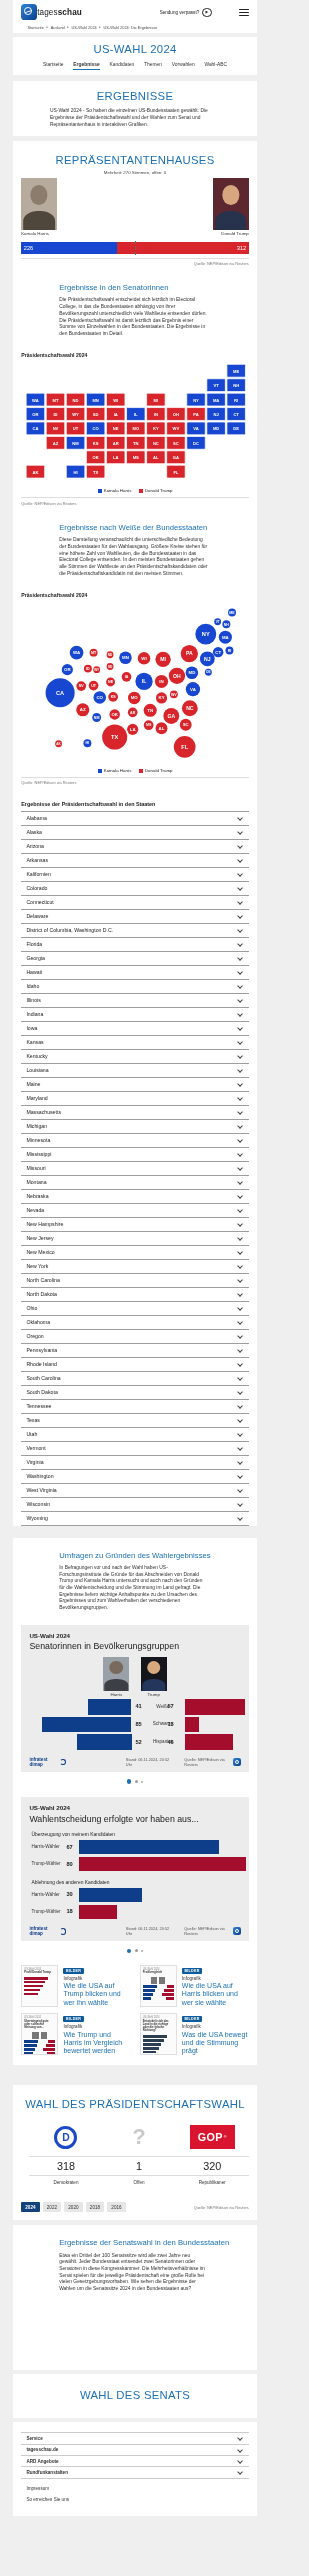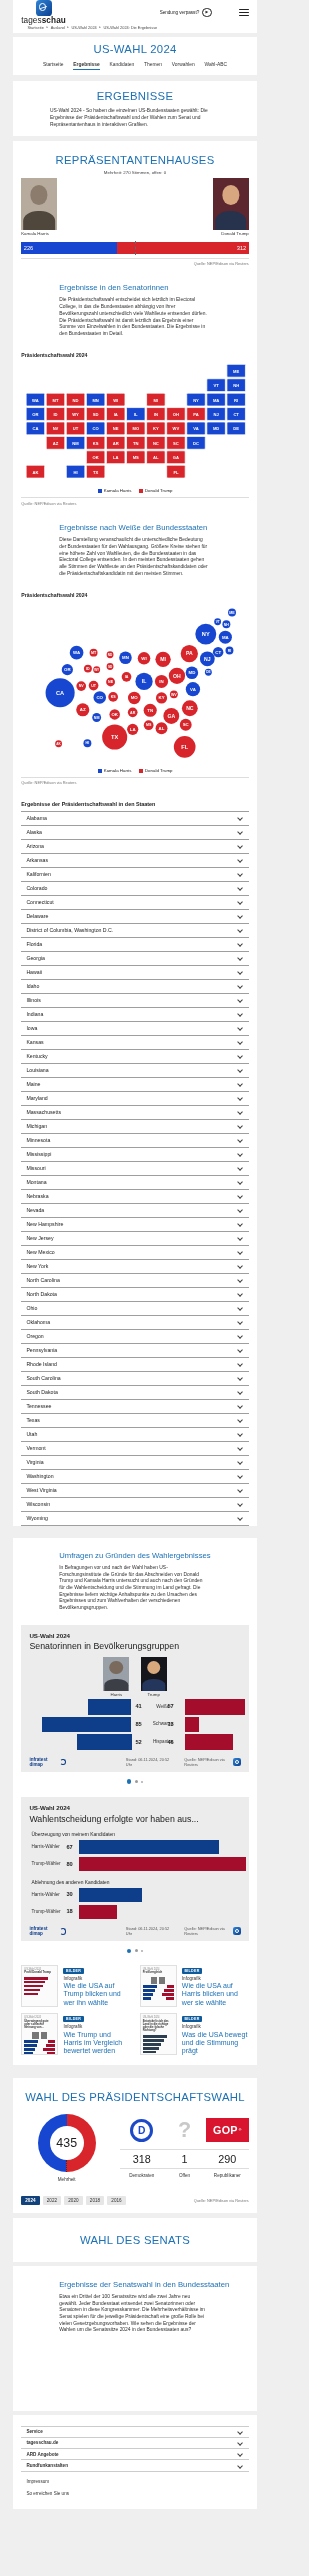--- a/index.html
+++ b/index.html
@@ -2,21 +2,21 @@
 <html style="font-size:8.2px"><head>
 <meta charset="utf-8">
 <style>
   html,body{margin:0;padding:0;}
   body{width:309px;background:#efefef;font-family:"Liberation Sans",sans-serif;color:#2f2f2f;}
   .page{width:309px;height:2586px;overflow:hidden;position:relative;}
   .card{width:244px;margin-left:13px;background:#fff;box-sizing:border-box;}
   
   .header{padding:3.1px 8.2px 2.1px;margin-bottom:3.6px;}
   .hrow{display:flex;align-items:center;height:18.5px;}
-  .logo{display:flex;align-items:center;gap:0;flex-direction:column;}
+  .logo{display:flex;align-items:center;gap:0;}
   .logo-sq{width:16px;height:16px;border-radius:3.6px;background:linear-gradient(135deg,#2f84d6,#0a3f8f);position:relative;flex:0 0 auto;}
   .logo-sq i{position:absolute;left:3.1px;top:3.1px;width:7.7px;height:7.7px;border:1.3px solid #fff;border-radius:50%;box-sizing:border-box;}
   .logo-sq b{position:absolute;left:4.1px;top:6.7px;width:7.2px;height:1.3px;background:#fff;transform:rotate(-18deg);}
   .logo-text{font-size:8.2px;color:#1c1c1c;letter-spacing:0.1px;}
   .logo-text b{font-weight:700;}
   .watch{margin-left:auto;display:flex;align-items:center;gap:3.1px;font-size:4.6px;color:#222;cursor:pointer;}
   .play{width:7.2px;height:7.2px;border:0.8px solid #222;border-radius:50%;display:inline-flex;align-items:center;justify-content:center;font-size:3.6px;color:#222;}
   .burger{margin-left:27px;width:10.3px;display:flex;flex-direction:column;gap:1.8px;cursor:pointer;}
   .burger i{height:1.3px;background:#222;border-radius:0.5px;}
   .breadcrumb{margin:3.6px 0 1px 6.2px;font-size:3.9px;color:#4a4a4a;display:flex;gap:2.6px;flex-wrap:wrap;}
@@ -57,21 +57,21 @@
   svg.mapsvg{display:block;margin-top:4.1px;}
   .legend{display:flex;justify-content:center;gap:7.2px;font-size:4.4px;color:#222;margin-top:5.2px;}
   .legend .chip{display:flex;align-items:center;gap:2.1px;}
   .legend .sw{width:4.1px;height:4.1px;}
   .acc-head{margin-top:15.5px;font-size:5.4px;font-weight:700;color:#222;}
   .accordion{margin-top:4.1px;border-top:0.5px solid #9e9e9e;}
   .acc-row{height:13px;display:flex;align-items:center;justify-content:space-between;border-bottom:0.5px solid #9e9e9e;padding:0 5.2px;cursor:pointer;}
   .acc-row .lab{font-size:5.2px;color:#222;}
   .chev{width:3.1px;height:3.1px;border-right:0.8px solid #444;border-bottom:0.8px solid #444;transform:rotate(45deg);margin-right:1.5px;}
   
-  .polls{padding:12.4px 8.2px 10.3px;margin-bottom:13px;}
+  .polls{padding:12.4px 8.2px 10.3px;margin-bottom:20px;}
   .polls h3.sub{margin-top:0;}
   .statcard{background:#ececec;margin-top:13.4px;padding:6.7px 8.2px 5.2px;position:relative;}
   .kicker{font-size:6.2px;font-weight:700;color:#222;}
   .stitle{font-size:8.8px;color:#222;margin-top:2.6px;font-weight:400;}
   .sc-photos{display:flex;justify-content:center;gap:11.3px;margin-top:5.2px;}
   .sc-photo-w{width:26px;}
   .sc-photo{width:26px;height:34px;position:relative;background:#9aa0a8;overflow:hidden;}
   .sc-photo.trump{background:#14161c;}
   .sc-photo::before{content:"";position:absolute;left:50%;top:12%;width:52%;height:40%;transform:translateX(-50%);border-radius:50%;background:#7a6a5d;}
   .sc-photo.trump::before{background:#d9a97e;}
@@ -1056,68 +1056,61 @@
             </div>
           </div>
           <div class="tx"><span class="badge">BILDER</span><div class="tkick">Infografik</div><div class="ttitle">Was die USA bewegt und die Stimmung prägt</div></div>
         </div>
       </div>
   </section>
 
   <section class="card house">
     <h2 class="big">WAHL DES PRÄSIDENTSCHAFTSWAHL</h2>
     <div class="house-flex">
-      <div class="donut-w">
-        <div class="donut" id="donut" style="background: conic-gradient(rgb(215, 37, 43) 0deg, rgb(215, 37, 43) 182.069deg, rgb(196, 196, 196) 182.069deg, rgb(196, 196, 196) 182.897deg, rgb(23, 71, 208) 182.897deg, rgb(23, 71, 208) 360deg);">
-          <div class="hole">435</div>
-          <div class="tick"></div>
-        </div>
-        <div class="maj-lab">Mehrheit</div>
-      </div>
       <div class="house-right">
         <div class="hr-row icons-row">
           <div class="hr-col">
               <div class="dlogo">D</div>
             </div>
           <div class="hr-col">
               <div class="qmark">?</div>
             </div>
           <div class="hr-col">
               <div class="gop">GOP<sup>®</sup></div>
             </div>
         </div>
         <div class="hr-row nums-row">
           <div class="hr-col">318</div>
           <div class="hr-col">1</div>
-          <div class="hr-col">290</div>
+          <div class="hr-col">320</div>
         </div>
         <div class="hr-row caps-row">
           <div class="hr-col">Demokraten</div>
           <div class="hr-col">Offen</div>
           <div class="hr-col">Republikaner</div>
         </div>
       </div>
     </div>
     <div class="years" id="years">
         <span class="yr active">2024</span>
         <span class="yr">2022</span>
         <span class="yr">2020</span>
         <span class="yr">2018</span>
         <span class="yr">2016</span>
         <span class="source">Quelle: NEP/Edison via Reuters</span>
       </div>
   </section>
 
-  <section class="card senate-title">
-    <h2 class="big">WAHL DES SENATS</h2>
-  </section>
-
   <section class="card senate-res">
     <h3 class="sub">Ergebnisse der Senatswahl in den Bundesstaaten</h3>
     <p class="ind">Etwa ein Drittel der 100 Senatssitze wird alle zwei Jahre neu gewählt. Jeder Bundesstaat entsendet zwei Senatorinnen oder Senatoren in diese Kongresskammer. Die Mehrheitsverhältnisse im Senat spielen für die jeweilige Präsidentschaft eine große Rolle bei vielen Gesetzgebungsvorhaben. Wie sehen die Ergebnisse der Wahlen um die Senatssitze 2024 in den Bundesstaaten aus?</p>
+  </section>
+
+  <section class="card senate-title">
+    <h2 class="big">WAHL DES SENATS</h2>
   </section>
 
 
   <footer class="card footerc">
     <div class="facc" id="facc">
         <div class="facc-row">
           <span class="lab">Service</span>
           <span class="chev"></span>
         </div>
         <div class="facc-row">

